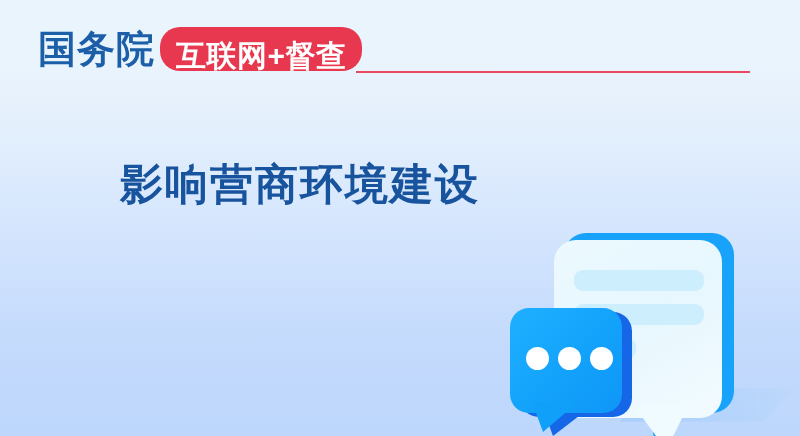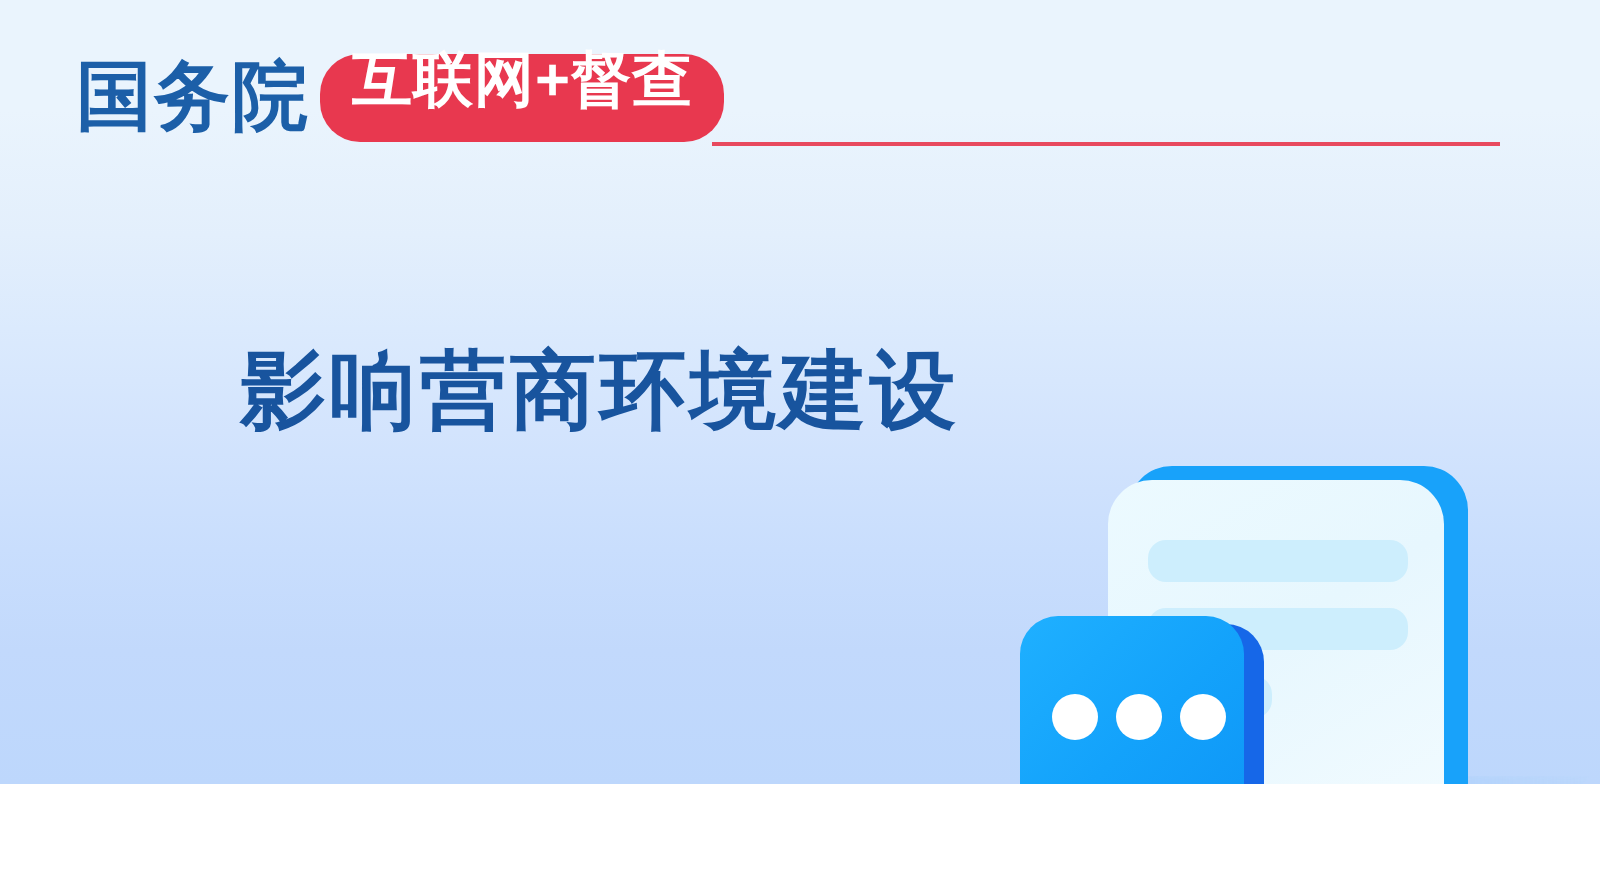--- a/index.html
+++ b/index.html
@@ -9,21 +9,21 @@
   body {
     width: 800px;
     height: 436px;
     overflow: hidden;
     font-family: "Liberation Sans", "DejaVu Sans", sans-serif;
   }
 
   #banner {
     position: relative;
     width: 800px;
-    height: 392px;
+    height: 436px;
     background: linear-gradient(to bottom,
         #eaf4fd 0%,
         #eaf4fd 14%,
         #e3effc 30%,
         #dbeafd 42%,
         #d3e4fd 55%,
         #c9defd 70%,
         #c2d9fc 83%,
         #bdd7fc 100%);
     overflow: hidden;
@@ -48,26 +48,26 @@
     color: #1c5fa8;
     letter-spacing: 1px;
     white-space: nowrap;
   }
 
   #badge {
     position: absolute;
     left: 160px;
     top: 27px;
     height: 44px;
-    padding: 0 15px 16px 16px;
+    padding: 0 15px 0 16px;
     box-sizing: border-box;
     background: #e8384f;
     border-radius: 20px;
     display: flex;
-    align-items: center;
+    align-items: flex-end;
     justify-content: center;
   }
   #badge-label {
     font-size: 30px;
     line-height: 30px;
     font-weight: bold;
     color: #ffffff;
     letter-spacing: 0.5px;
     white-space: nowrap;
   }
@@ -78,21 +78,21 @@
     top: 71px;
     width: 394px;
     height: 2px;
     background: #e8495e;
   }
 
   
   #title-block {
     position: absolute;
     left: 0;
-    top: 168px;
+    top: 156px;
     width: 600px;
     text-align: center;
   }
   .title-line {
     font-size: 43px;
     line-height: 56px;
     font-weight: bold;
     color: #18549e;
     letter-spacing: 2px;
     white-space: nowrap;

